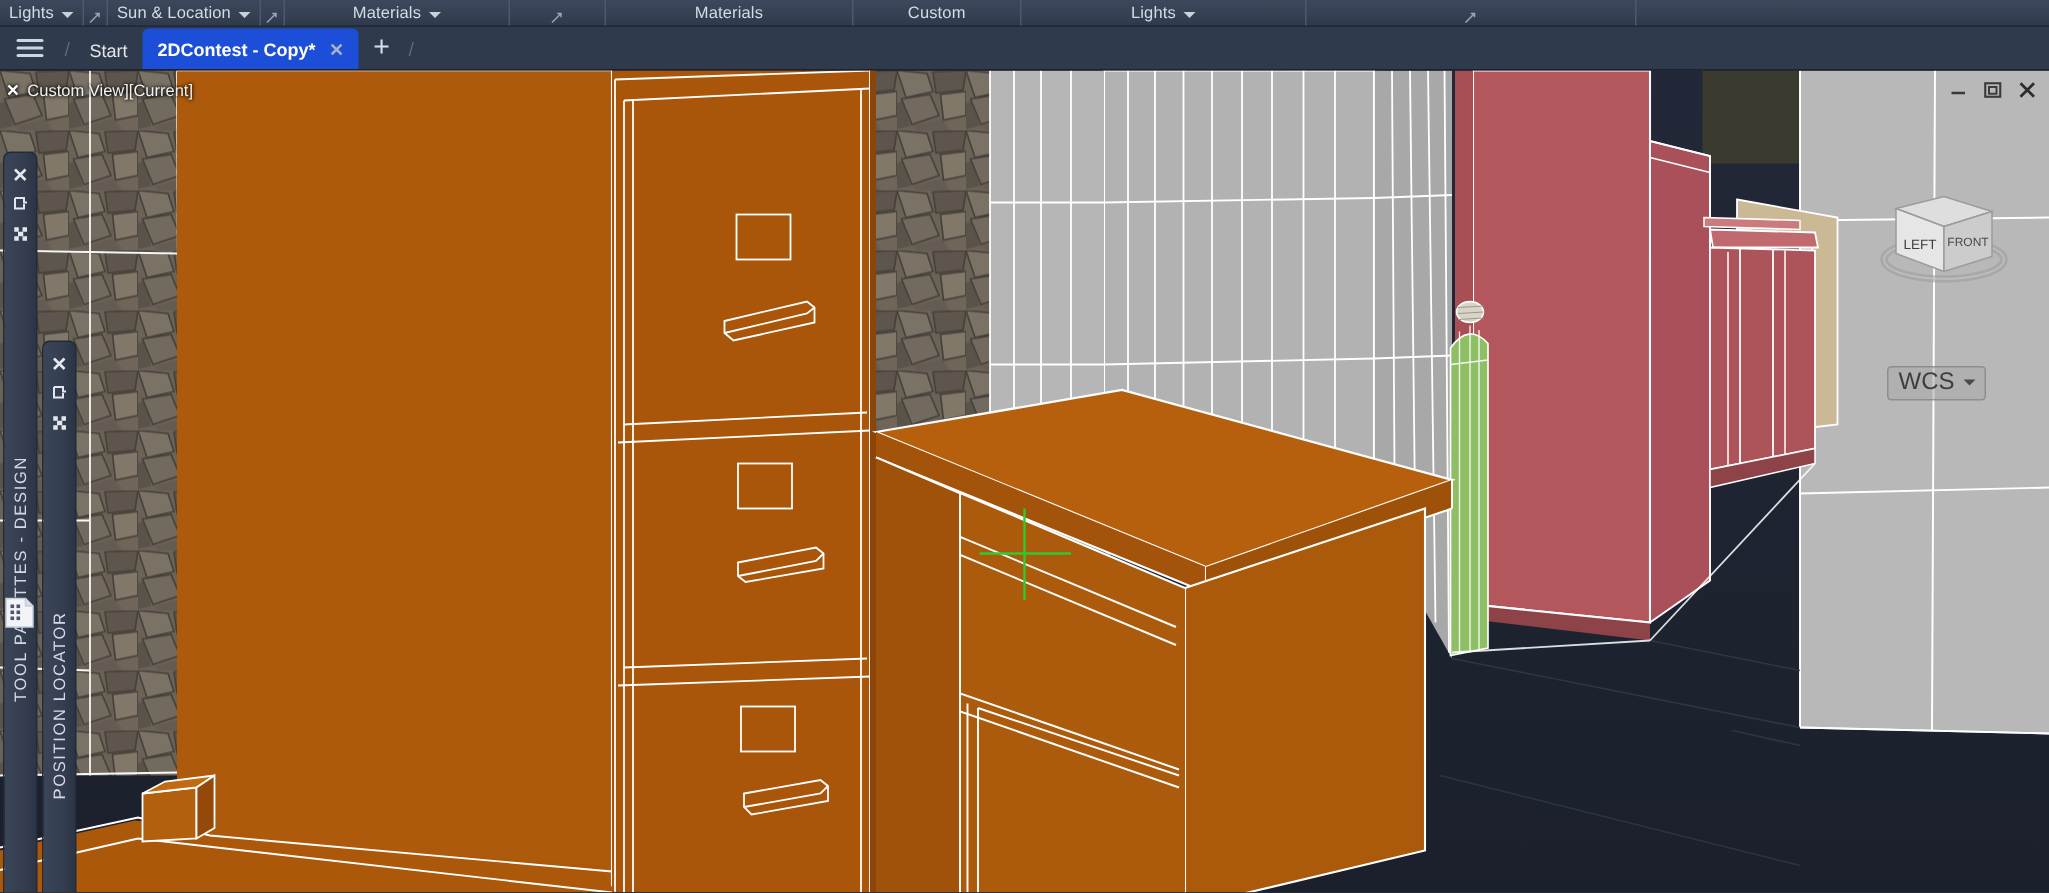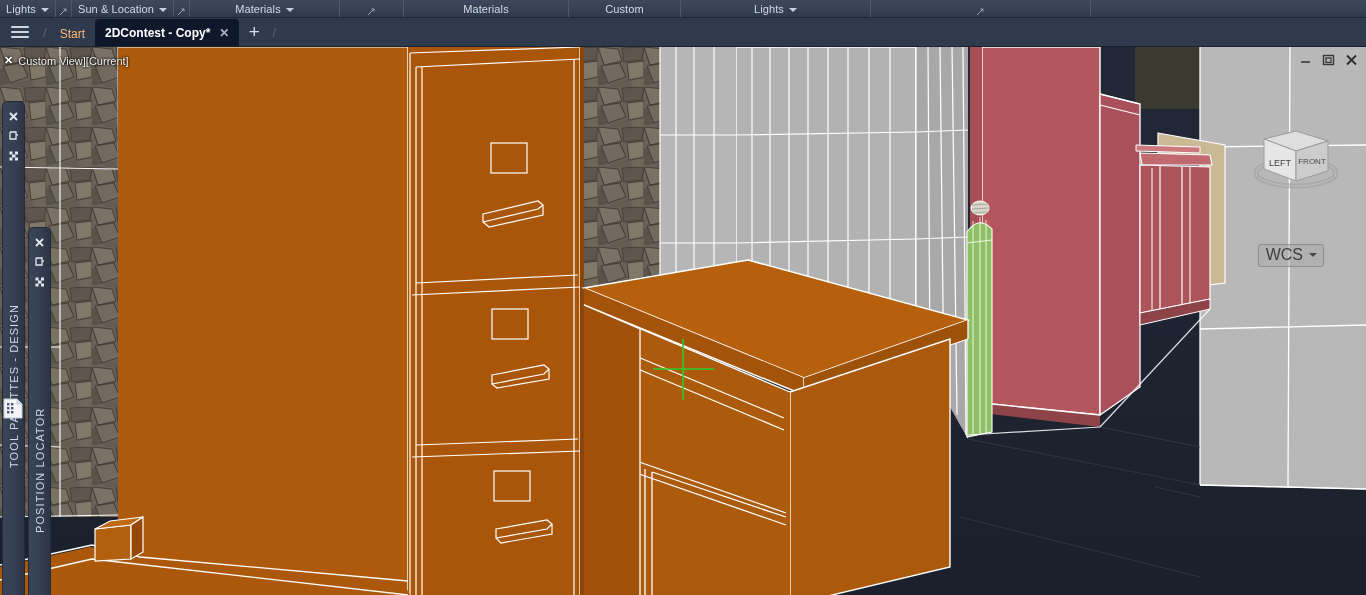--- a/index.html
+++ b/index.html
@@ -61,27 +61,27 @@
     display: flex; flex-direction: column; align-items: center; justify-content: center;
     gap: 3px; cursor: pointer;
   }
   #hamburger span { display: block; width: 18px; height: 2px; background: #cfd6e2; border-radius: 1px; }
   .tabsep { color: #5a677d; font-size: 13px; align-self: center; padding: 0 3px; }
   .doctab {
     height: 25px;
     display: flex; align-items: center;
     padding: 0 10px;
     font-size: 12px;
-    color: #fdba74;
+    color: #e5e5e5;
     border-radius: 4px 4px 0 0;
     cursor: pointer;
     white-space: nowrap;
   }
   .doctab.active {
-    background: #0f172a;
+    background: #1d4ed8;
     color: #ffffff;
     font-weight: bold;
     height: 27px;
   }
   .doctab .tabclose {
     margin-left: 9px; color: #aab3c3; font-size: 12px; line-height: 1;
     cursor: pointer;
   }
   #newtab {
     width: 30px; height: 29px;

